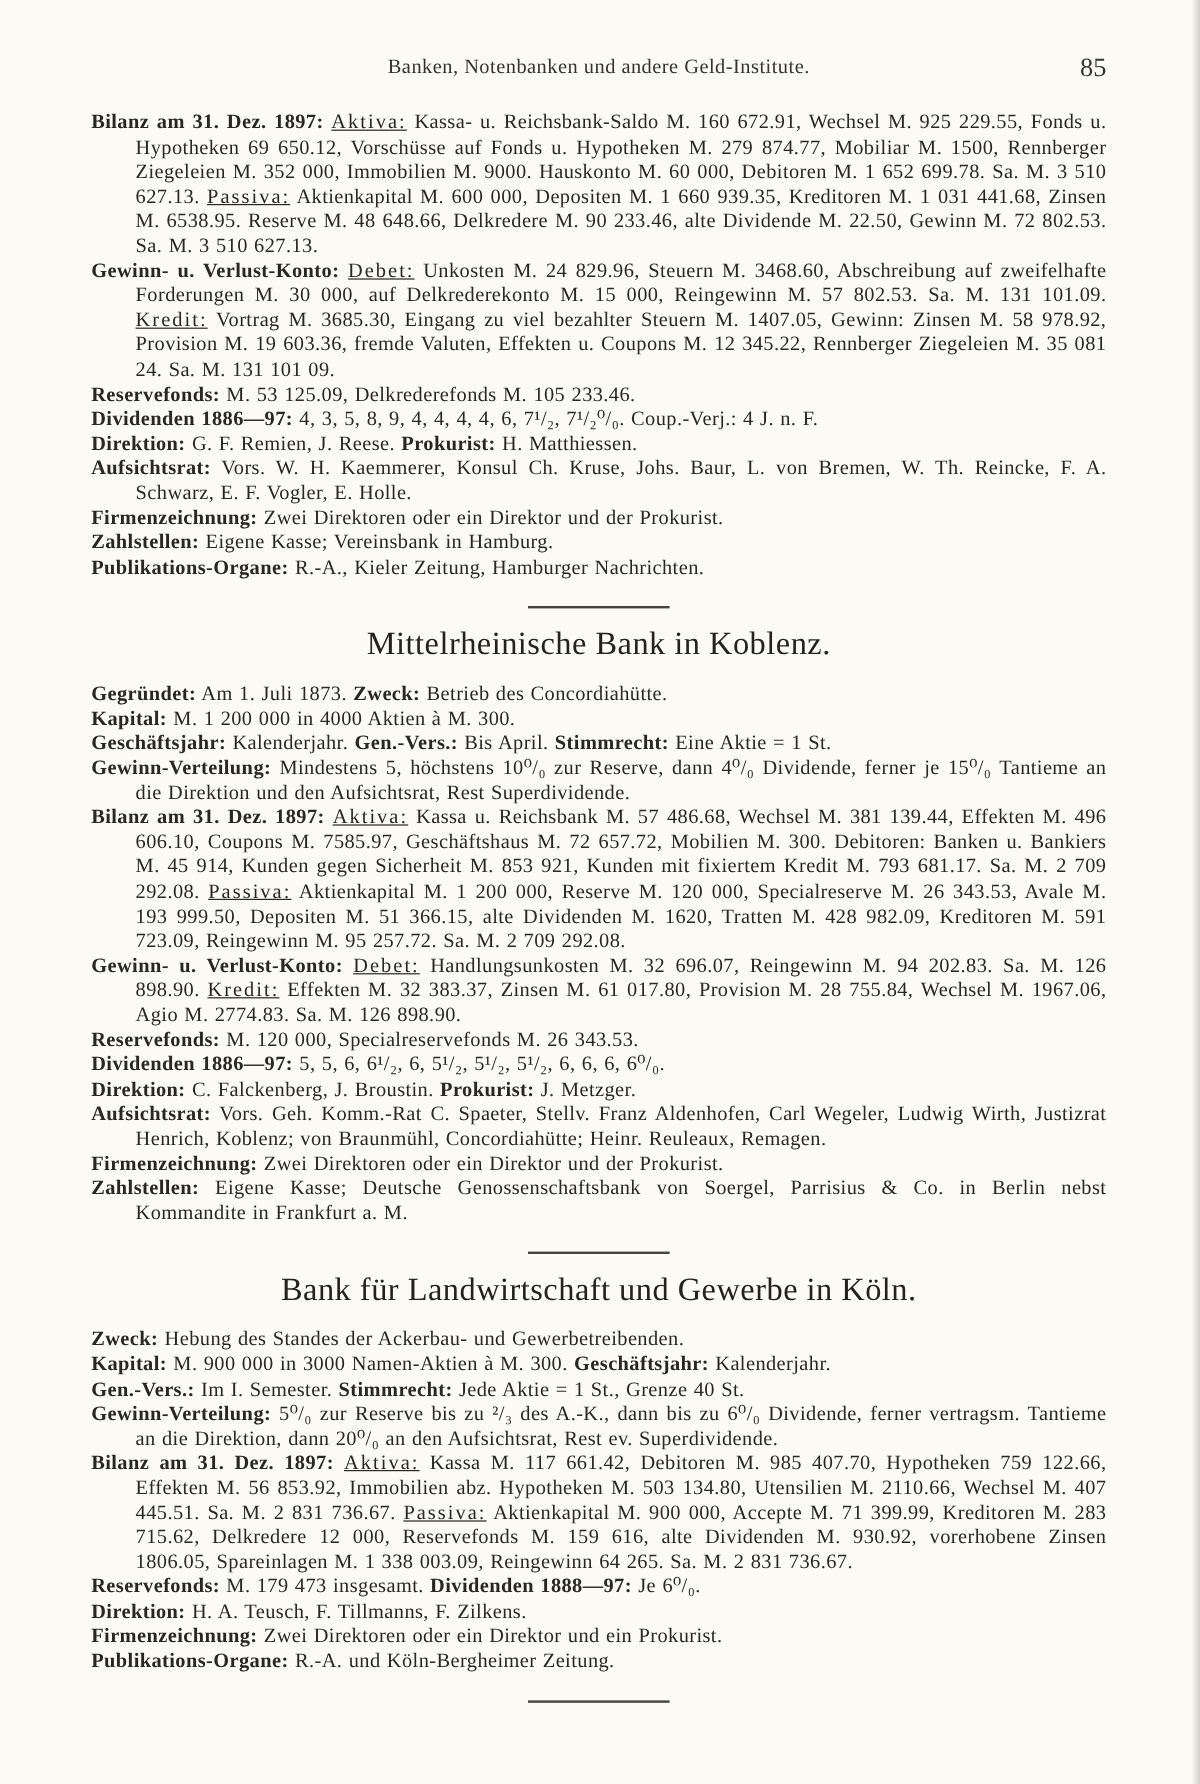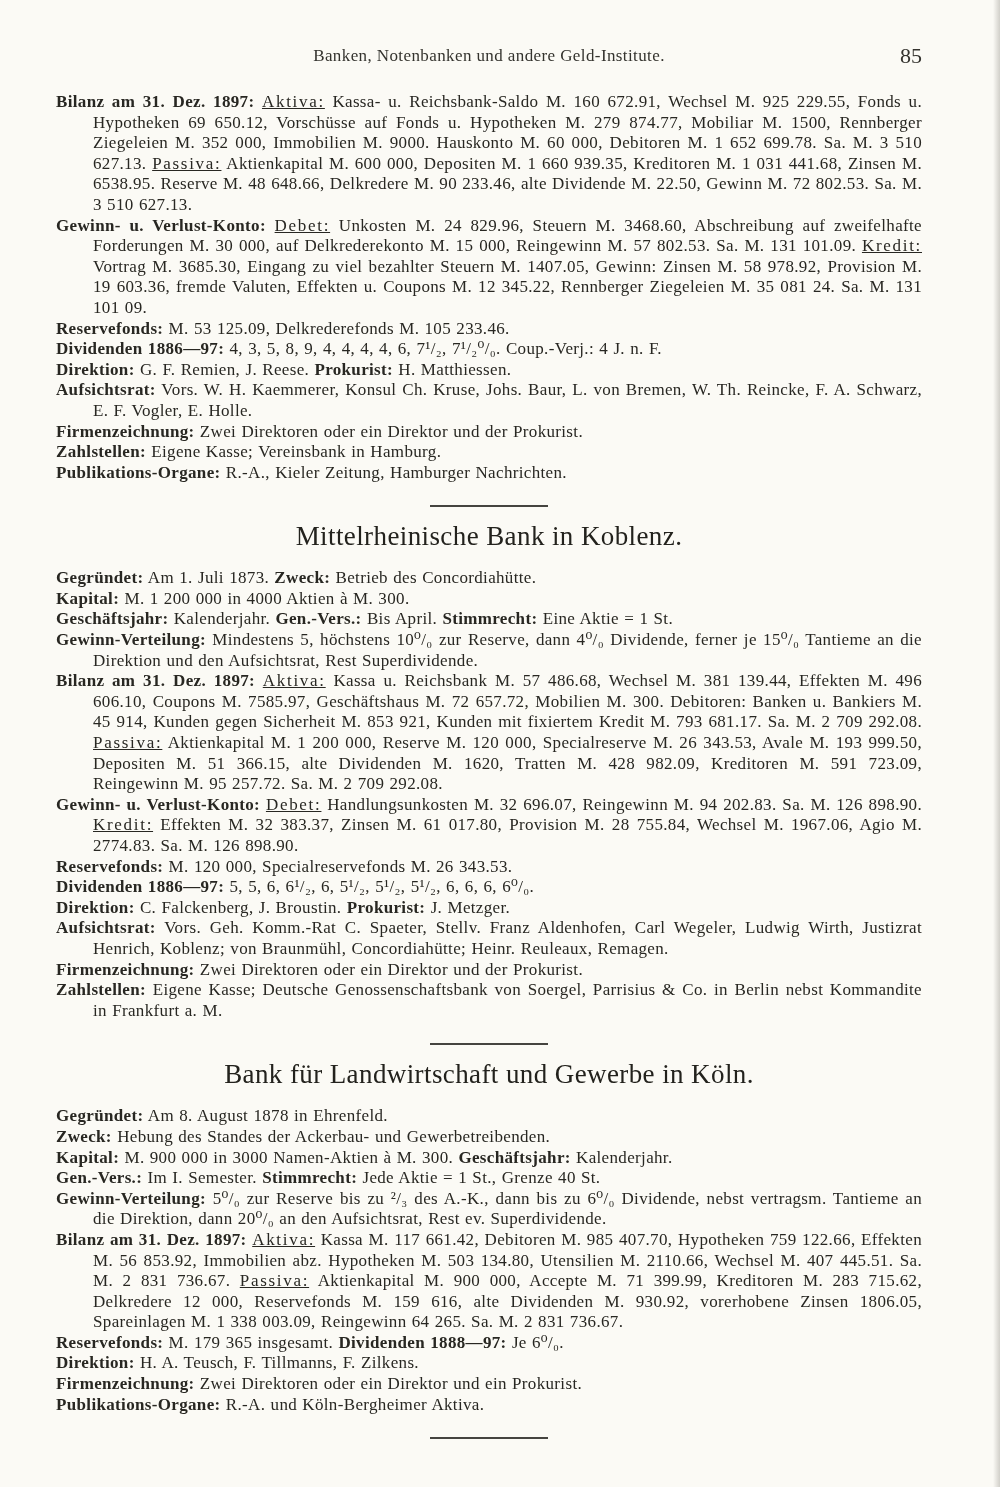--- a/index.html
+++ b/index.html
@@ -7,21 +7,21 @@
   html, body { margin: 0; padding: 0; }
   body {
     width: 1000px;
     height: 1487px;
     background: #fbfaf5;
     color: #282722;
     font-family: "Liberation Serif", "DejaVu Serif", serif;
     position: relative;
     overflow: hidden;
   }
-  .page { padding: 46px 78px 0 56px; position: relative; }
+  .page { padding: 46px 78px 0 76px; position: relative; }
   .page-header {
     position: relative;
     text-align: center;
     font-size: 17px;
     color: #34332e;
     margin-bottom: 26px;
     letter-spacing: 0.4px;
   }
   .page-number {
     position: absolute;
@@ -94,26 +94,25 @@
       <p class="entry"><span class="run-bold">Bilanz am 31. Dez. 1897: </span><span class="run-spaced">Aktiva:</span><span class="run-text"> Kassa u. Reichsbank M. 57 486.68, Wechsel M. 381 139.44, Effekten M. 496 606.10, Coupons M. 7585.97, Geschäftshaus M. 72 657.72, Mobilien M. 300. Debitoren: Banken u. Bankiers M. 45 914, Kunden gegen Sicherheit M. 853 921, Kunden mit fixiertem Kredit M. 793 681.17. Sa. M. 2 709 292.08. </span><span class="run-spaced">Passiva:</span><span class="run-text"> Aktienkapital M. 1 200 000, Reserve M. 120 000, Specialreserve M. 26 343.53, Avale M. 193 999.50, Depositen M. 51 366.15, alte Dividenden M. 1620, Tratten M. 428 982.09, Kreditoren M. 591 723.09, Reingewinn M. 95 257.72. Sa. M. 2 709 292.08.</span></p>
       <p class="entry"><span class="run-bold">Gewinn- u. Verlust-Konto: </span><span class="run-spaced">Debet:</span><span class="run-text"> Handlungsunkosten M. 32 696.07, Reingewinn M. 94 202.83. Sa. M. 126 898.90. </span><span class="run-spaced">Kredit:</span><span class="run-text"> Effekten M. 32 383.37, Zinsen M. 61 017.80, Provision M. 28 755.84, Wechsel M. 1967.06, Agio M. 2774.83. Sa. M. 126 898.90.</span></p>
       <p class="entry"><span class="run-bold">Reservefonds:</span><span class="run-text"> M. 120 000, Specialreservefonds M. 26 343.53.</span></p>
       <p class="entry"><span class="run-bold">Dividenden 1886—97:</span><span class="run-text"> 5, 5, 6, 6¹/₂, 6, 5¹/₂, 5¹/₂, 5¹/₂, 6, 6, 6, 6⁰/₀.</span></p>
       <p class="entry"><span class="run-bold">Direktion:</span><span class="run-text"> C. Falckenberg, J. Broustin. </span><span class="run-bold">Prokurist:</span><span class="run-text"> J. Metzger.</span></p>
       <p class="entry"><span class="run-bold">Aufsichtsrat:</span><span class="run-text"> Vors. Geh. Komm.-Rat C. Spaeter, Stellv. Franz Aldenhofen, Carl Wegeler, Ludwig Wirth, Justizrat Henrich, Koblenz; von Braunmühl, Concordiahütte; Heinr. Reuleaux, Remagen.</span></p>
       <p class="entry"><span class="run-bold">Firmenzeichnung:</span><span class="run-text"> Zwei Direktoren oder ein Direktor und der Prokurist.</span></p>
       <p class="entry"><span class="run-bold">Zahlstellen:</span><span class="run-text"> Eigene Kasse; Deutsche Genossenschaftsbank von Soergel, Parrisius &amp; Co. in Berlin nebst Kommandite in Frankfurt a. M.</span></p>
       <div class="divider"></div>
       <h2 class="bank-heading">Bank für Landwirtschaft und Gewerbe in Köln.</h2>
-      <p class="entry"><span class="run-bold">Gegründet:</span><span class="run-text"> Am 8. August 1878 in Ehrenfeld.</span></p>
       <p class="entry"><span class="run-bold">Zweck:</span><span class="run-text"> Hebung des Standes der Ackerbau- und Gewerbetreibenden.</span></p>
       <p class="entry"><span class="run-bold">Kapital:</span><span class="run-text"> M. 900 000 in 3000 Namen-Aktien à M. 300. </span><span class="run-bold">Geschäftsjahr:</span><span class="run-text"> Kalenderjahr.</span></p>
       <p class="entry"><span class="run-bold">Gen.-Vers.:</span><span class="run-text"> Im I. Semester. </span><span class="run-bold">Stimmrecht:</span><span class="run-text"> Jede Aktie = 1 St., Grenze 40 St.</span></p>
-      <p class="entry"><span class="run-bold">Gewinn-Verteilung:</span><span class="run-text"> 5⁰/₀ zur Reserve bis zu ²/₃ des A.-K., dann bis zu 6⁰/₀ Dividende, nebst vertragsm. Tantieme an die Direktion, dann 20⁰/₀ an den Aufsichtsrat, Rest ev. Superdividende.</span></p>
+      <p class="entry"><span class="run-bold">Gewinn-Verteilung:</span><span class="run-text"> 5⁰/₀ zur Reserve bis zu ²/₃ des A.-K., dann bis zu 6⁰/₀ Dividende, ferner vertragsm. Tantieme an die Direktion, dann 20⁰/₀ an den Aufsichtsrat, Rest ev. Superdividende.</span></p>
       <p class="entry"><span class="run-bold">Bilanz am 31. Dez. 1897: </span><span class="run-spaced">Aktiva:</span><span class="run-text"> Kassa M. 117 661.42, Debitoren M. 985 407.70, Hypotheken 759 122.66, Effekten M. 56 853.92, Immobilien abz. Hypotheken M. 503 134.80, Utensilien M. 2110.66, Wechsel M. 407 445.51. Sa. M. 2 831 736.67. </span><span class="run-spaced">Passiva:</span><span class="run-text"> Aktienkapital M. 900 000, Accepte M. 71 399.99, Kreditoren M. 283 715.62, Delkredere 12 000, Reservefonds M. 159 616, alte Dividenden M. 930.92, vorerhobene Zinsen 1806.05, Spareinlagen M. 1 338 003.09, Reingewinn 64 265. Sa. M. 2 831 736.67.</span></p>
-      <p class="entry"><span class="run-bold">Reservefonds:</span><span class="run-text"> M. 179 365 insgesamt. </span><span class="run-bold">Dividenden 1888—97:</span><span class="run-text"> Je 6⁰/₀.</span></p>
+      <p class="entry"><span class="run-bold">Reservefonds:</span><span class="run-text"> M. 179 473 insgesamt. </span><span class="run-bold">Dividenden 1888—97:</span><span class="run-text"> Je 6⁰/₀.</span></p>
       <p class="entry"><span class="run-bold">Direktion:</span><span class="run-text"> H. A. Teusch, F. Tillmanns, F. Zilkens.</span></p>
       <p class="entry"><span class="run-bold">Firmenzeichnung:</span><span class="run-text"> Zwei Direktoren oder ein Direktor und ein Prokurist.</span></p>
-      <p class="entry"><span class="run-bold">Publikations-Organe:</span><span class="run-text"> R.-A. und Köln-Bergheimer Aktiva.</span></p>
+      <p class="entry"><span class="run-bold">Publikations-Organe:</span><span class="run-text"> R.-A. und Köln-Bergheimer Zeitung.</span></p>
       <div class="divider"></div>
     </div>
 </div>
 <div class="edge-shade"></div>
 
 </body></html>

